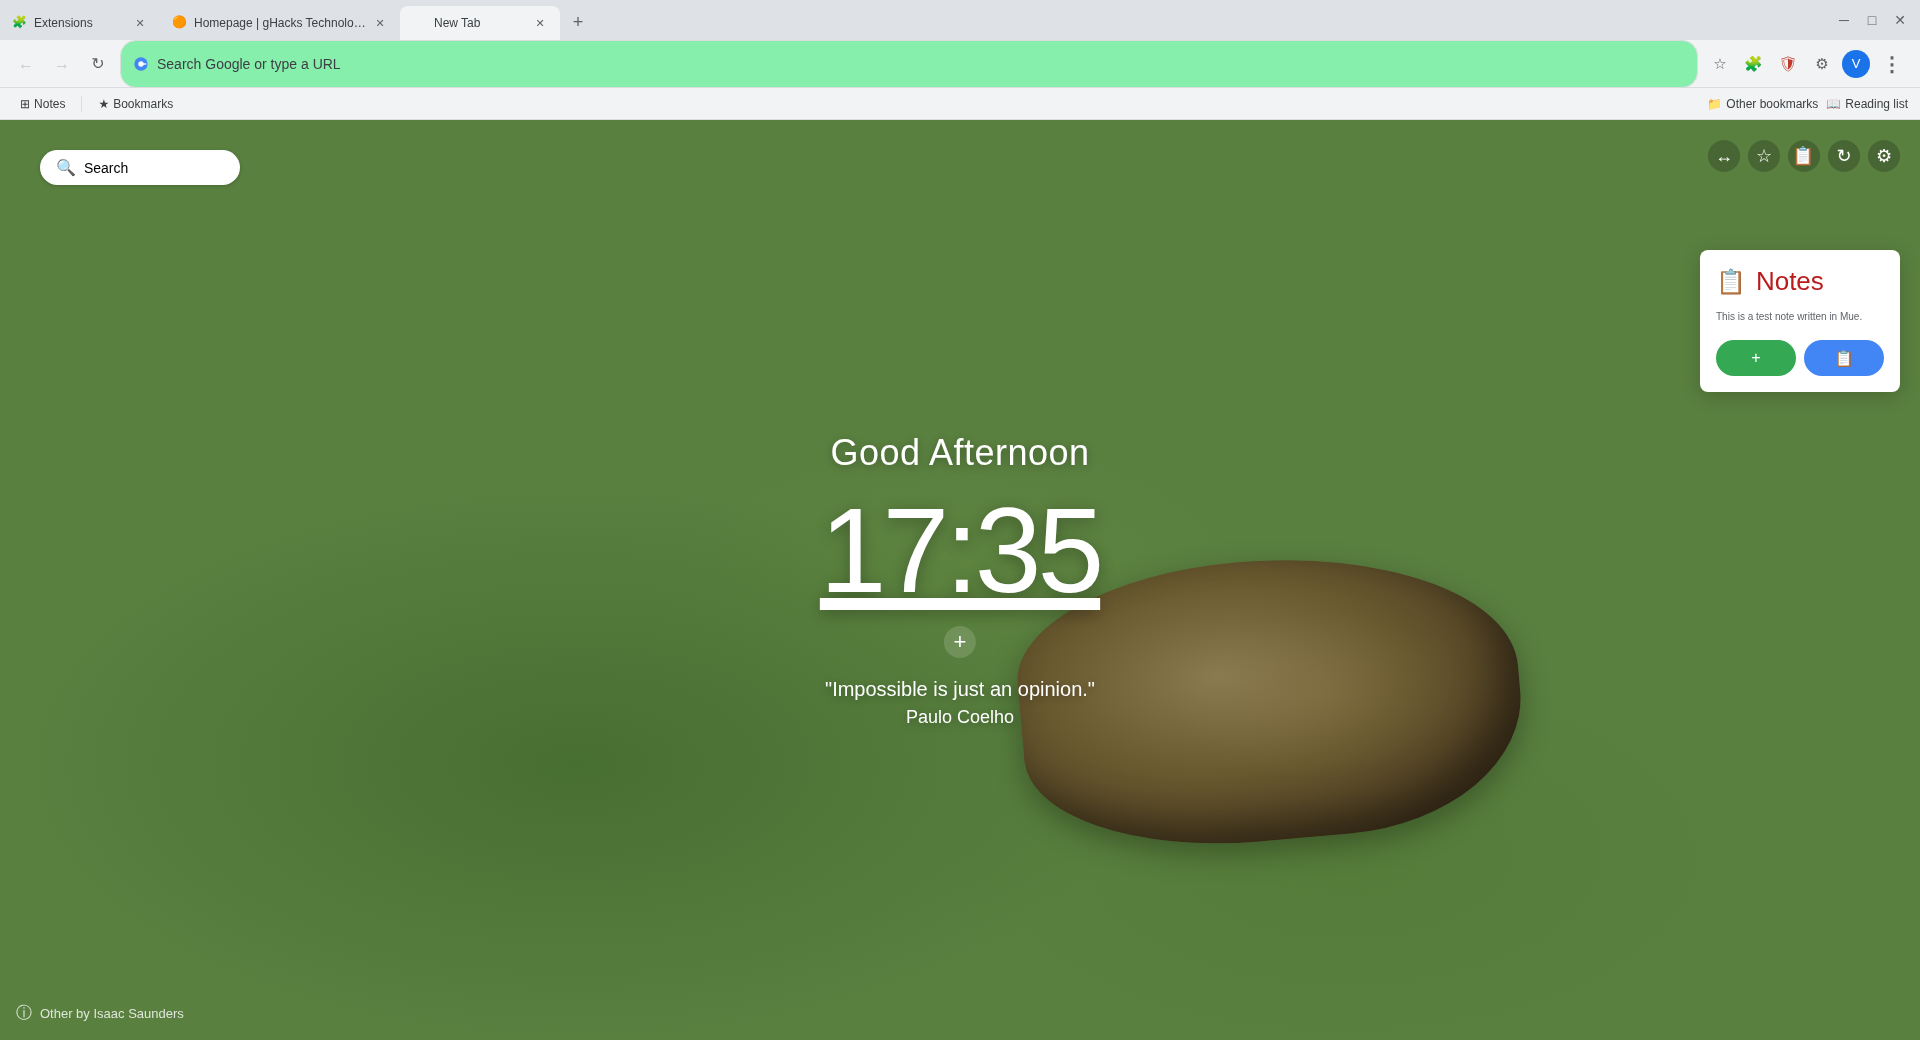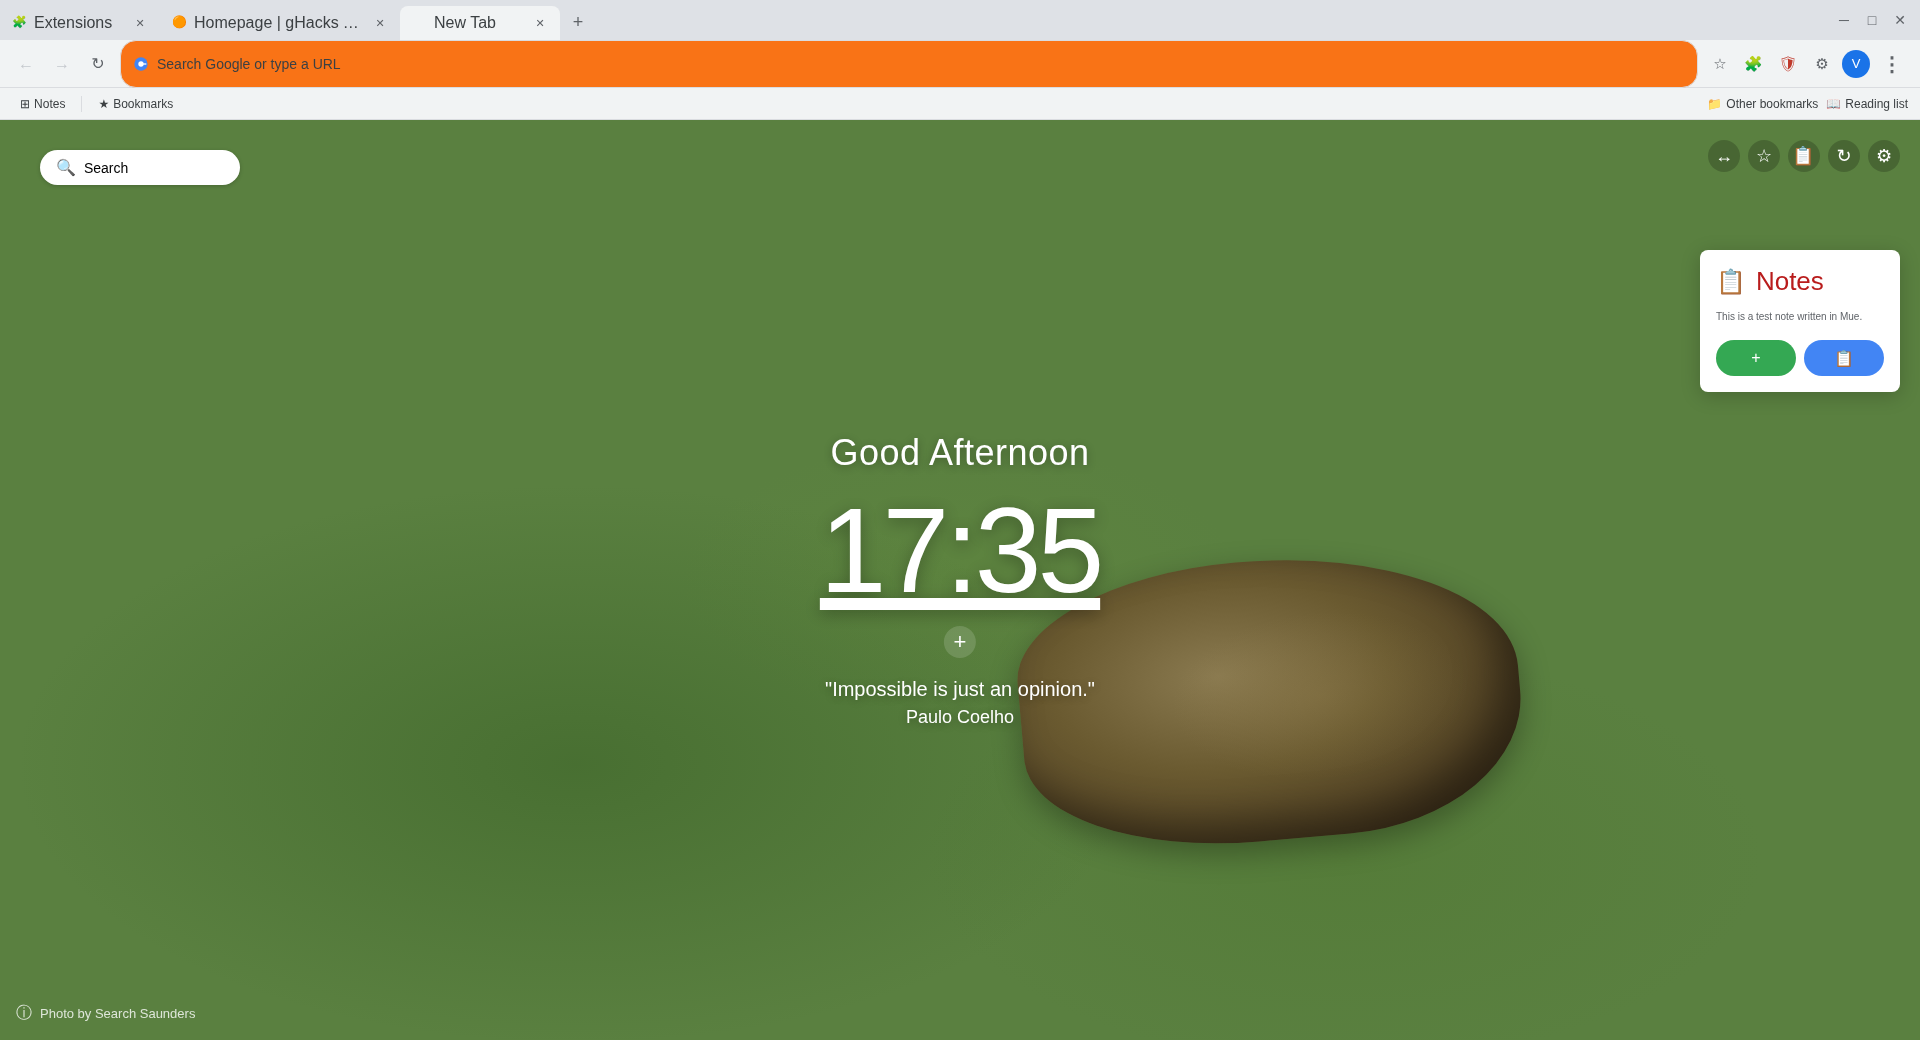--- a/index.html
+++ b/index.html
@@ -15,36 +15,36 @@
     }
     .tab-bar-left { display: flex; align-items: flex-end; height: 100%; flex: 1; }
     .tab {
       display: flex; align-items: center; height: 34px; padding: 0 12px;
       background: #dee1e6; border-radius: 8px 8px 0 0; cursor: pointer;
       font-size: 12px; color: #3c4043; gap: 6px; min-width: 160px; max-width: 240px;
       position: relative; user-select: none;
     }
     .tab.active { background: #f1f3f4; }
     .tab-favicon { width: 16px; height: 16px; }
-    .tab-title { flex: 1; overflow: hidden; text-overflow: ellipsis; white-space: nowrap; font-size: 16px; }
+    .tab-title { flex: 1; overflow: hidden; text-overflow: ellipsis; white-space: nowrap; font-size: 12px; }
     .tab-close { width: 16px; height: 16px; border-radius: 50%; display: flex; align-items: center; justify-content: center; cursor: pointer; font-size: 11px; color: #5f6368; }
     .tab-add { width: 28px; height: 28px; border-radius: 50%; display: flex; align-items: center; justify-content: center; cursor: pointer; font-size: 18px; color: #5f6368; margin-left: 4px; margin-bottom: 4px; }
     .tab-bar-right { display: flex; align-items: center; gap: 4px; padding: 0 8px; height: 100%; }
     .tb-icon { width: 24px; height: 24px; border-radius: 50%; display: flex; align-items: center; justify-content: center; cursor: pointer; color: #5f6368; font-size: 14px; }
     .user-avatar { width: 28px; height: 28px; border-radius: 50%; background: #1a73e8; display: flex; align-items: center; justify-content: center; color: white; font-size: 13px; font-weight: 500; cursor: pointer; }
 
     
     .address-bar {
       display: flex; align-items: center; height: 48px; padding: 6px 12px;
       background: #f1f3f4; gap: 8px; border-bottom: 1px solid #dadce0;
     }
     .nav-btn { width: 28px; height: 28px; border-radius: 50%; display: flex; align-items: center; justify-content: center; cursor: pointer; color: #5f6368; font-size: 16px; }
     .nav-btn.disabled { color: #c5c8cd; cursor: default; }
     .url-bar {
-      flex: 1; height: 48px; background: #f97316; border-radius: 16px; display: flex; align-items: center;
+      flex: 1; height: 48px; background: #86efac; border-radius: 16px; display: flex; align-items: center;
       padding: 0 12px; gap: 8px; border: 1px solid #dadce0; cursor: text;
     }
     .url-text { font-size: 14px; color: #3c4043; flex: 1; }
     .addr-right { display: flex; align-items: center; gap: 6px; }
     .addr-icon { width: 28px; height: 28px; border-radius: 50%; display: flex; align-items: center; justify-content: center; cursor: pointer; color: #5f6368; font-size: 15px; }
 
     
     .bookmarks-bar {
       display: flex; align-items: center; height: 32px; padding: 0 12px;
       background: #f1f3f4; border-bottom: 1px solid #dadce0; gap: 4px;
@@ -280,21 +280,21 @@
     <div class="center-content">
       <div class="greeting">Good Afternoon</div>
       <div class="clock">17:35</div>
       <div class="plus-btn">+</div>
       <div class="quote">"Impossible is just an opinion."</div>
       <div class="quote-author">Paulo Coelho</div>
     </div>
 
     <div class="photo-credit">
       <span class="info-icon">ⓘ</span>
-      <span>Photo by Search Saunders</span>
+      <span>Other by Isaac Saunders</span>
     </div>
 
     <div class="notes-widget">
       <div class="notes-header">
         <span class="notes-icon">📋</span>
         <span class="notes-title">Notes</span>
       </div>
       <div class="notes-body">This is a test note written in Mue.</div>
       <div class="notes-actions">
         <button class="notes-btn notes-btn-green" title="">

